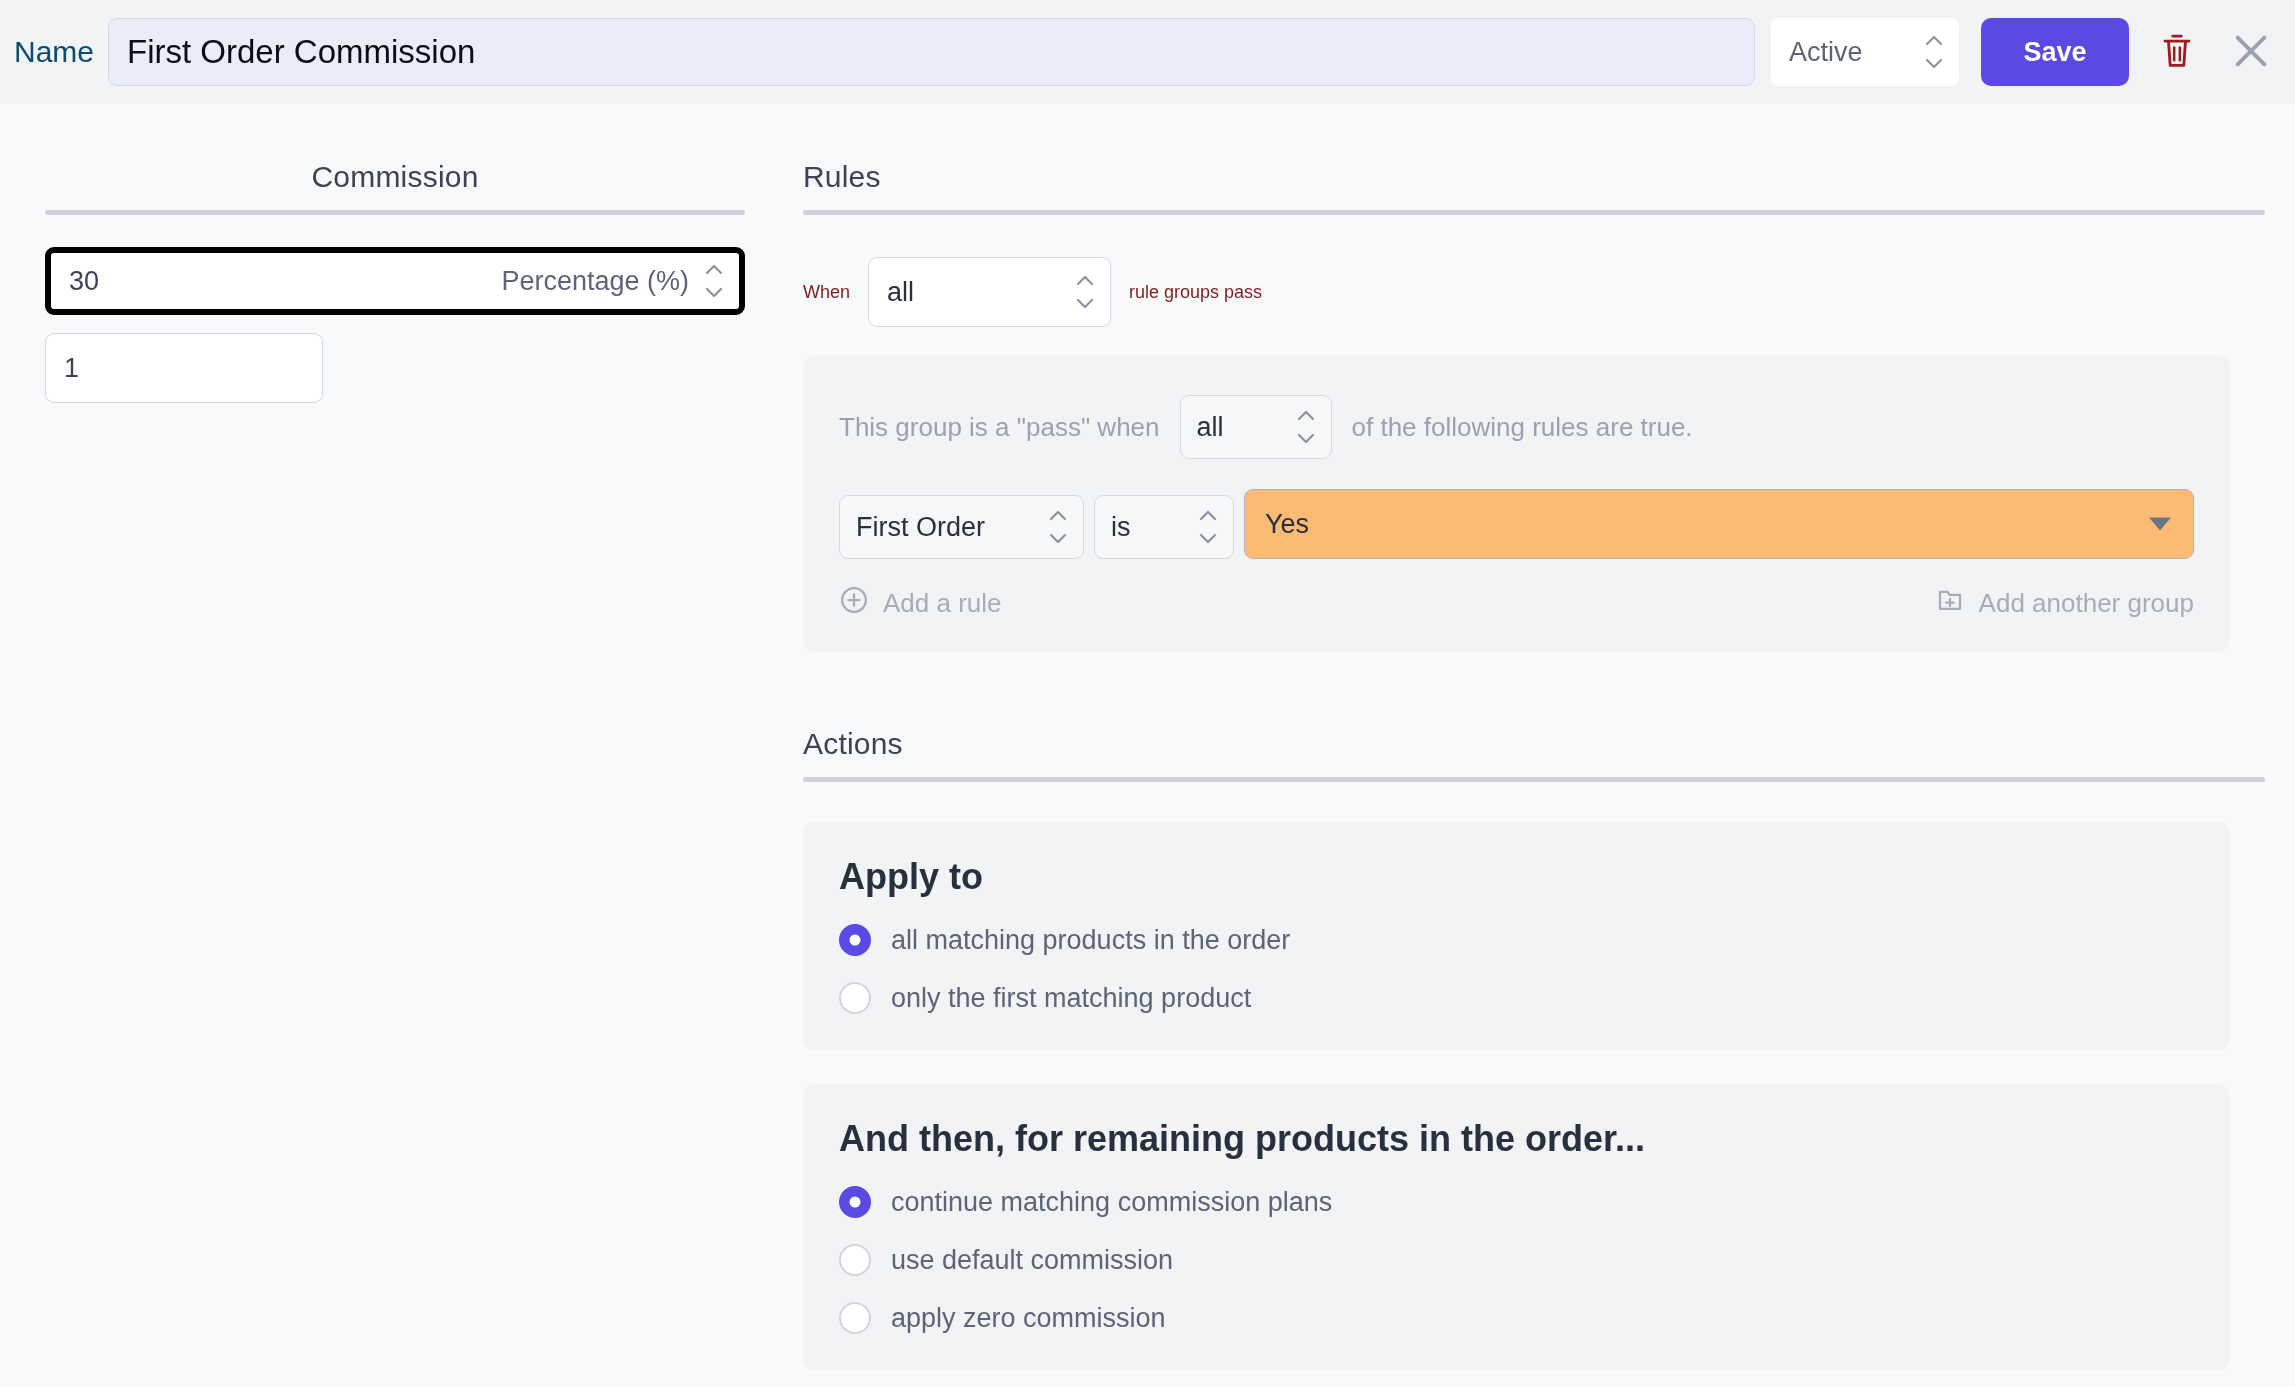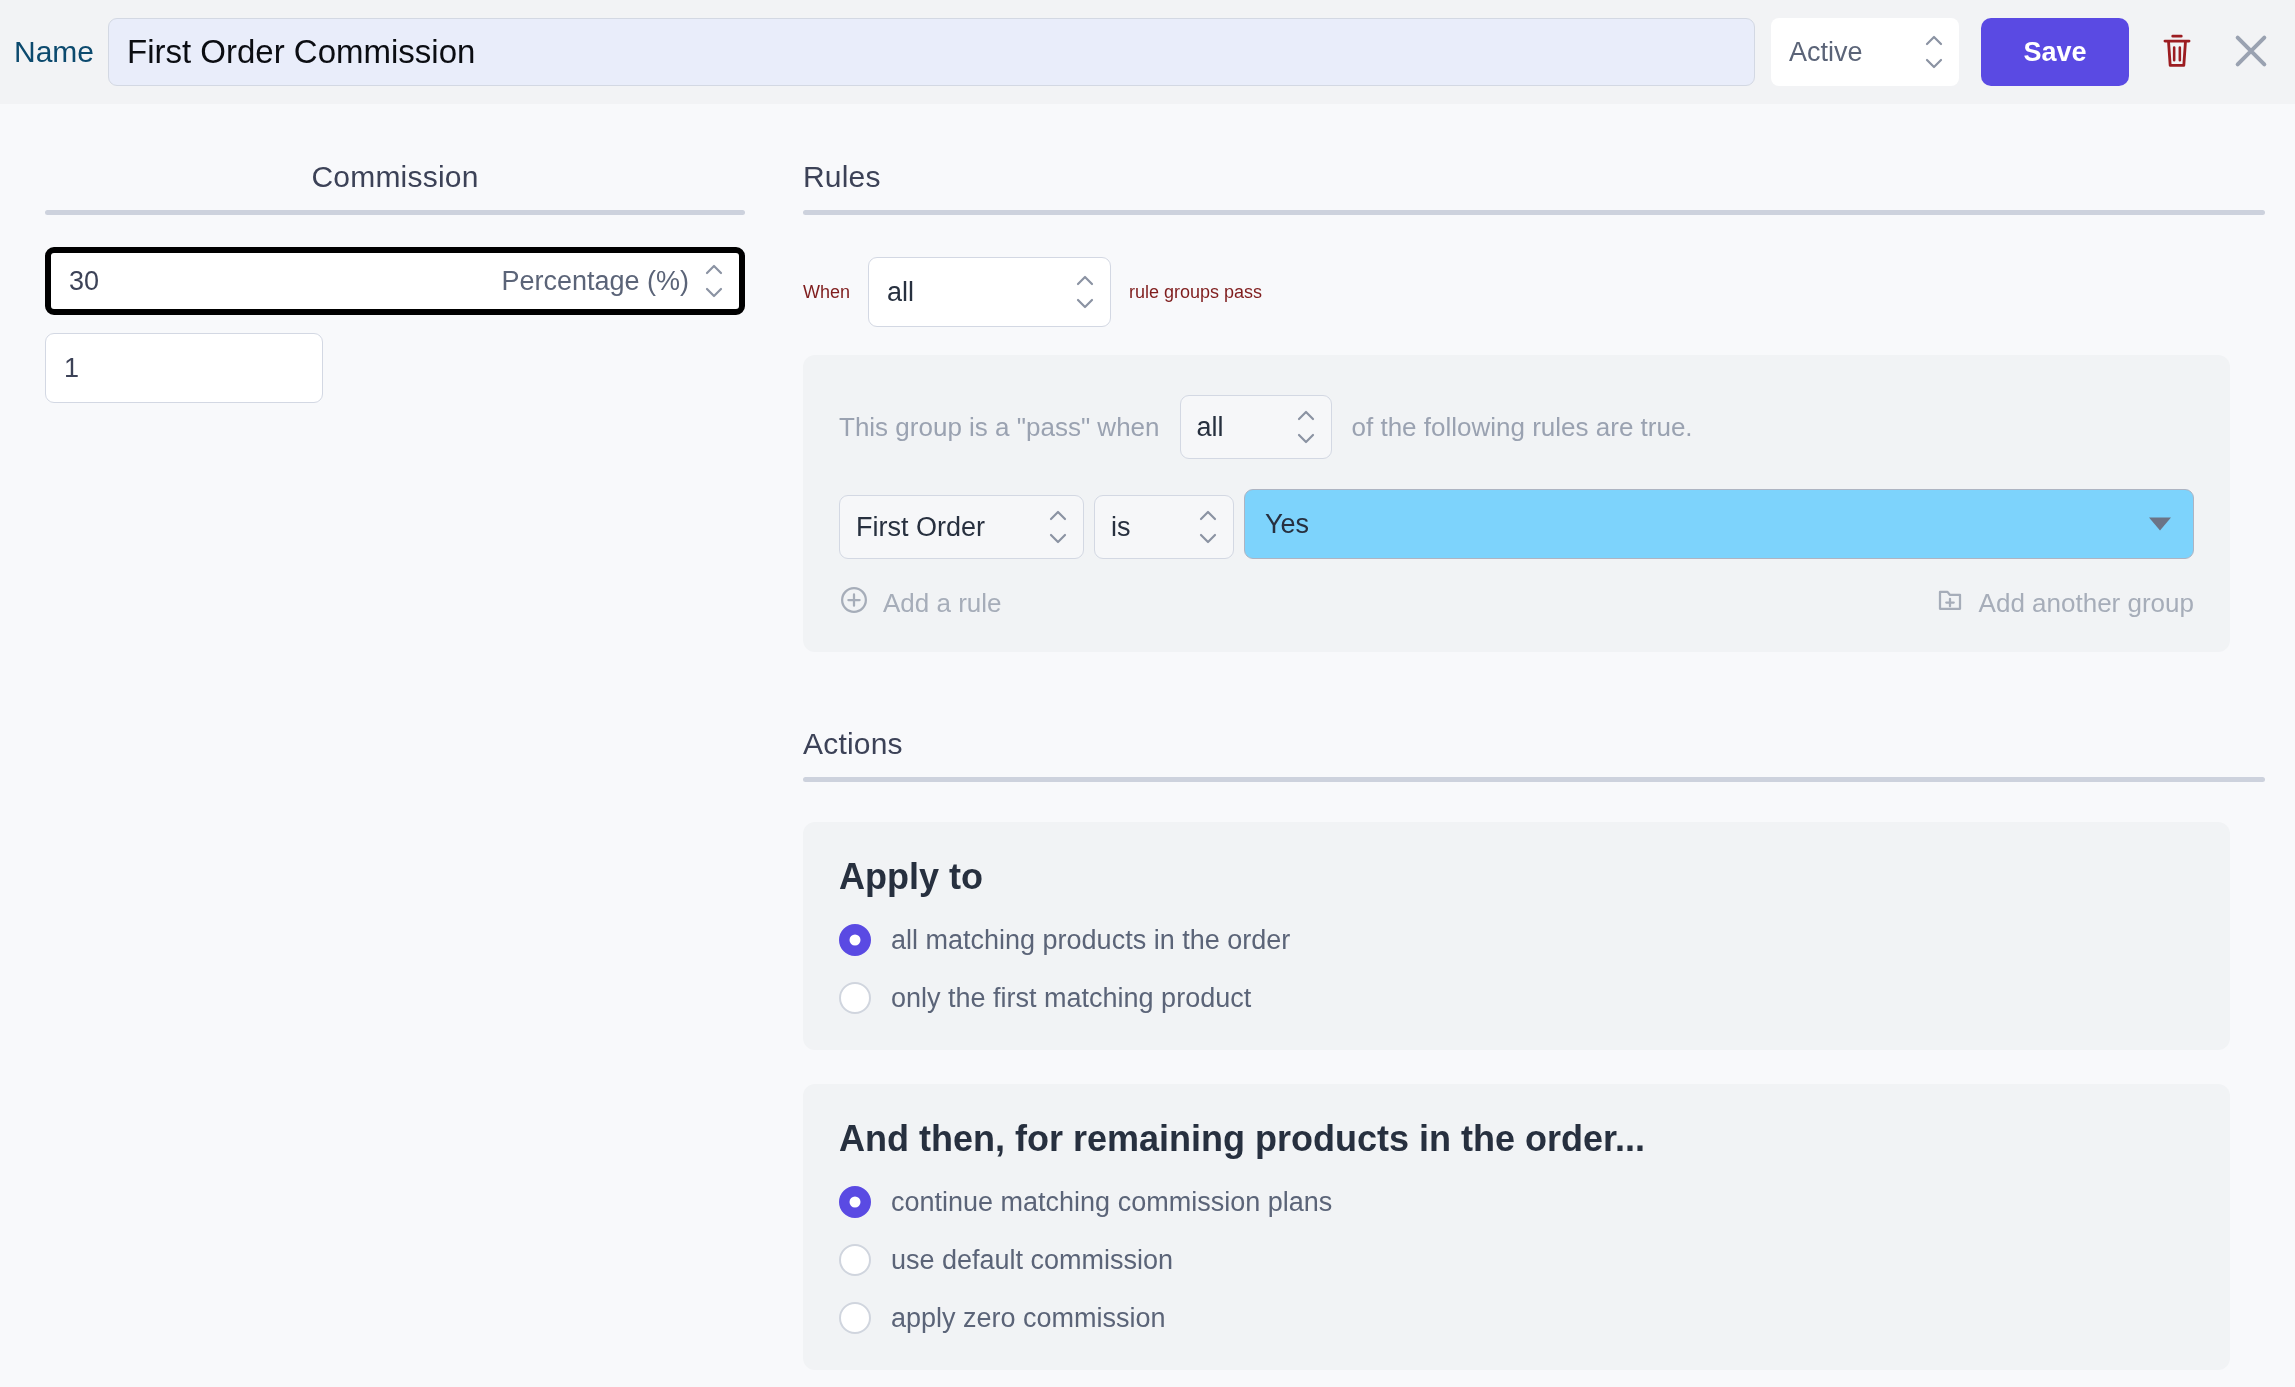--- a/index.html
+++ b/index.html
@@ -201,21 +201,21 @@
     display: flex; align-items: center;
     padding: 0 16px;
     font-size: 27px; color: #27303f;
   }
   .rule-select.field { width: 245px; }
   .rule-select.op    { width: 140px; }
   .value-select {
     position: relative;
     flex: 1 1 auto;
     height: 70px;
-    background: #7dd3fc;
+    background: #fdba74;
     border: 1px solid #aeb4c2;
     border-radius: 9px;
     display: flex; align-items: center;
     padding: 0 20px;
     font-size: 27px; color: #27303f;
   }
   .caret-down {
     position: absolute;
     right: 22px; top: 50%;
     transform: translateY(-50%);

